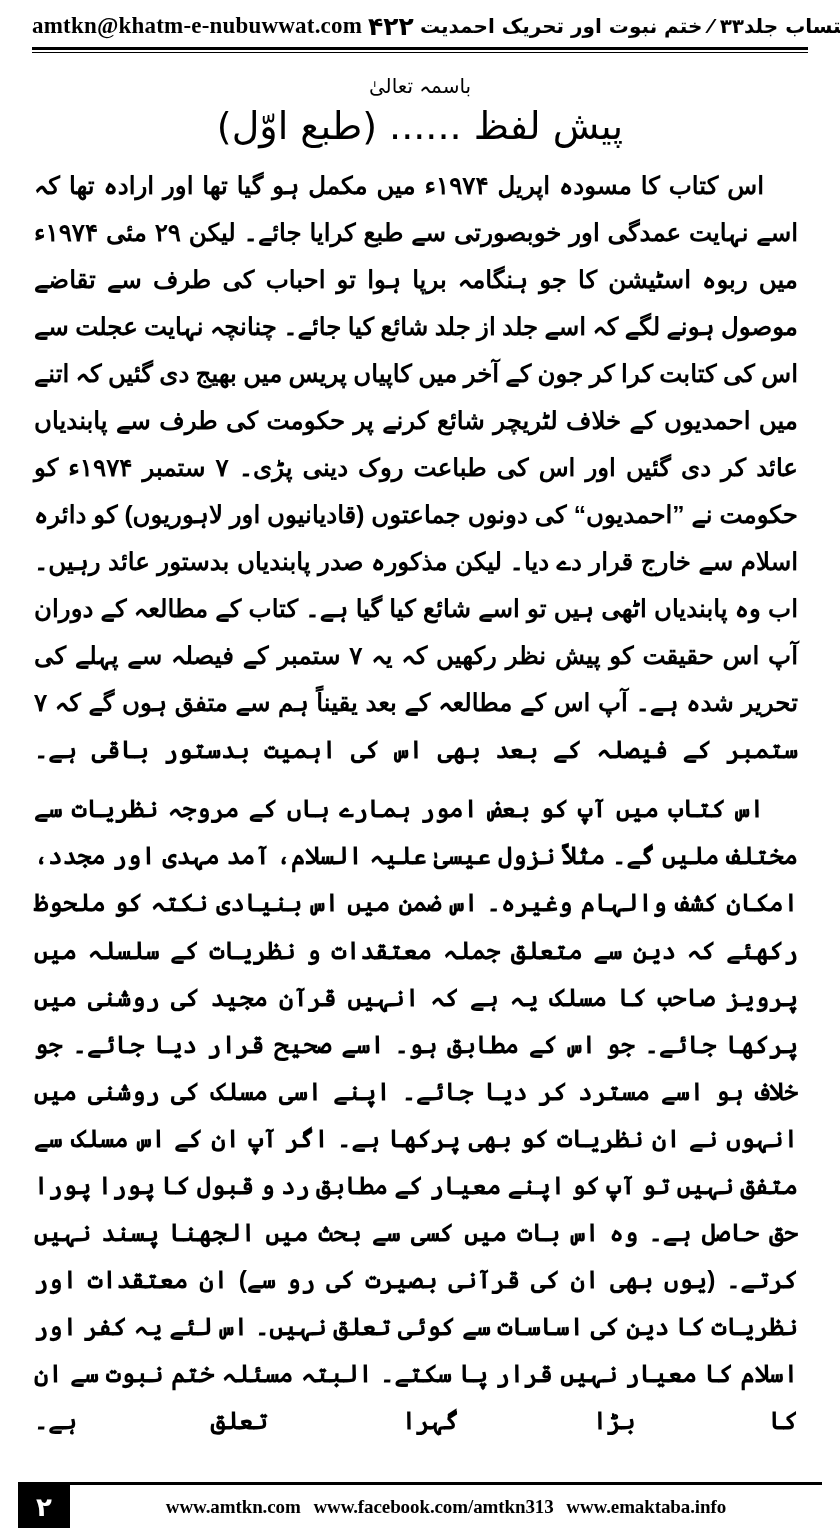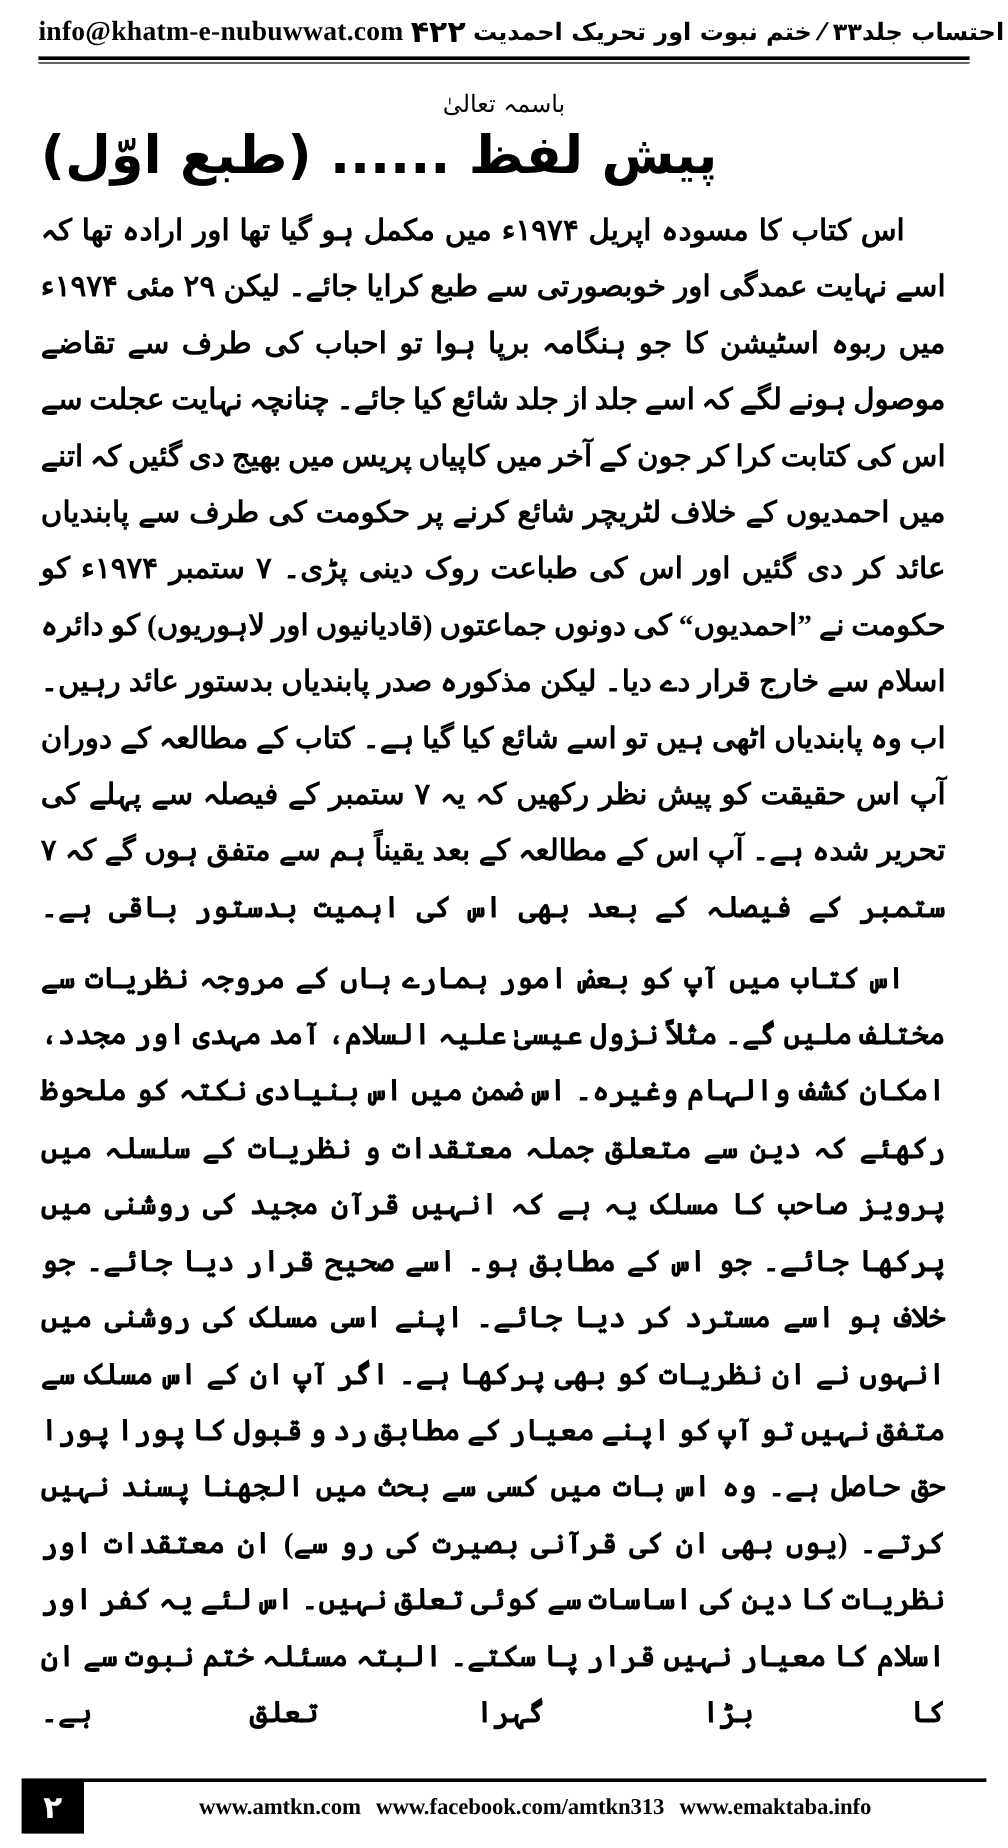--- a/index.html
+++ b/index.html
@@ -84,37 +84,37 @@
   }
   .basmala {
     text-align: center;
     font-family: "DejaVu Sans", sans-serif;
     font-size: 20px;
     font-weight: normal;
     direction: rtl;
     margin: 22px 0 6px 0;
   }
   .doc-title {
-    text-align: left;
-    font-family: "DejaVu Sans", sans-serif;
-    font-size: 44px;
-    font-weight: bold;
+    text-align: center;
+    font-family: "DejaVu Sans", sans-serif;
+    font-size: 38px;
+    font-weight: normal;
     direction: rtl;
     margin: 6px 0 14px 0;
     letter-spacing: -0.5px;
   }
   p.para {
-    font-family: Liberation Serif, serif;
+    font-family: Liberation Sans, sans-serif;
     font-size: 24.5px;
     font-weight: bold;
     line-height: 1.92;
     direction: rtl;
     text-align: justify;
     text-align-last: justify;
-    margin: 0 18px 12px 0;
+    margin: 0 8px 12px 0;
     text-indent: 34px;
     letter-spacing: -0.3px;
     word-spacing: -1px;
   }
 
   
   .footer {
     position: absolute;
     left: 18px;
     right: 18px;
@@ -162,21 +162,21 @@
     letter-spacing: -0.1px;
   }
   .footer-links span { margin: 0 4px; }
 </style>
 </head>
 <body>
 
 <div class="page">
 
   <div class="header">
-    <div class="header-email">info@khatm-e-nubuwwat.com</div>
+    <div class="header-email">amtkn@khatm-e-nubuwwat.com</div>
     <div class="header-page-num">۴۲۲</div>
     <div class="header-title">احتساب جلد۳۳ ⁄ ختم نبوت اور تحریک احمدیت</div>
     <div class="header-rule"></div>
   </div>
 
   <div class="content">
     <div class="basmala">باسمہ تعالیٰ</div>
     <div class="doc-title">پیش لفظ ...... (طبع اوّل)</div>
 
     <p class="para">اس کتاب کا مسودہ اپریل ۱۹۷۴ء میں مکمل ہو گیا تھا اور ارادہ تھا کہ اسے نہایت عمدگی اور خوبصورتی سے طبع کرایا جائے۔ لیکن ۲۹ مئی ۱۹۷۴ء میں ربوہ اسٹیشن کا جو ہنگامہ برپا ہوا تو احباب کی طرف سے تقاضے موصول ہونے لگے کہ اسے جلد از جلد شائع کیا جائے۔ چنانچہ نہایت عجلت سے اس کی کتابت کرا کر جون کے آخر میں کاپیاں پریس میں بھیج دی گئیں کہ اتنے میں احمدیوں کے خلاف لٹریچر شائع کرنے پر حکومت کی طرف سے پابندیاں عائد کر دی گئیں اور اس کی طباعت روک دینی پڑی۔ ۷ ستمبر ۱۹۷۴ء کو حکومت نے ”احمدیوں“ کی دونوں جماعتوں (قادیانیوں اور لاہوریوں) کو دائرہ اسلام سے خارج قرار دے دیا۔ لیکن مذکورہ صدر پابندیاں بدستور عائد رہیں۔ اب وہ پابندیاں اٹھی ہیں تو اسے شائع کیا گیا ہے۔ کتاب کے مطالعہ کے دوران آپ اس حقیقت کو پیش نظر رکھیں کہ یہ ۷ ستمبر کے فیصلہ سے پہلے کی تحریر شدہ ہے۔ آپ اس کے مطالعہ کے بعد یقیناً ہم سے متفق ہوں گے کہ ۷ ستمبر کے فیصلہ کے بعد بھی اس کی اہمیت بدستور باقی ہے۔</p>

